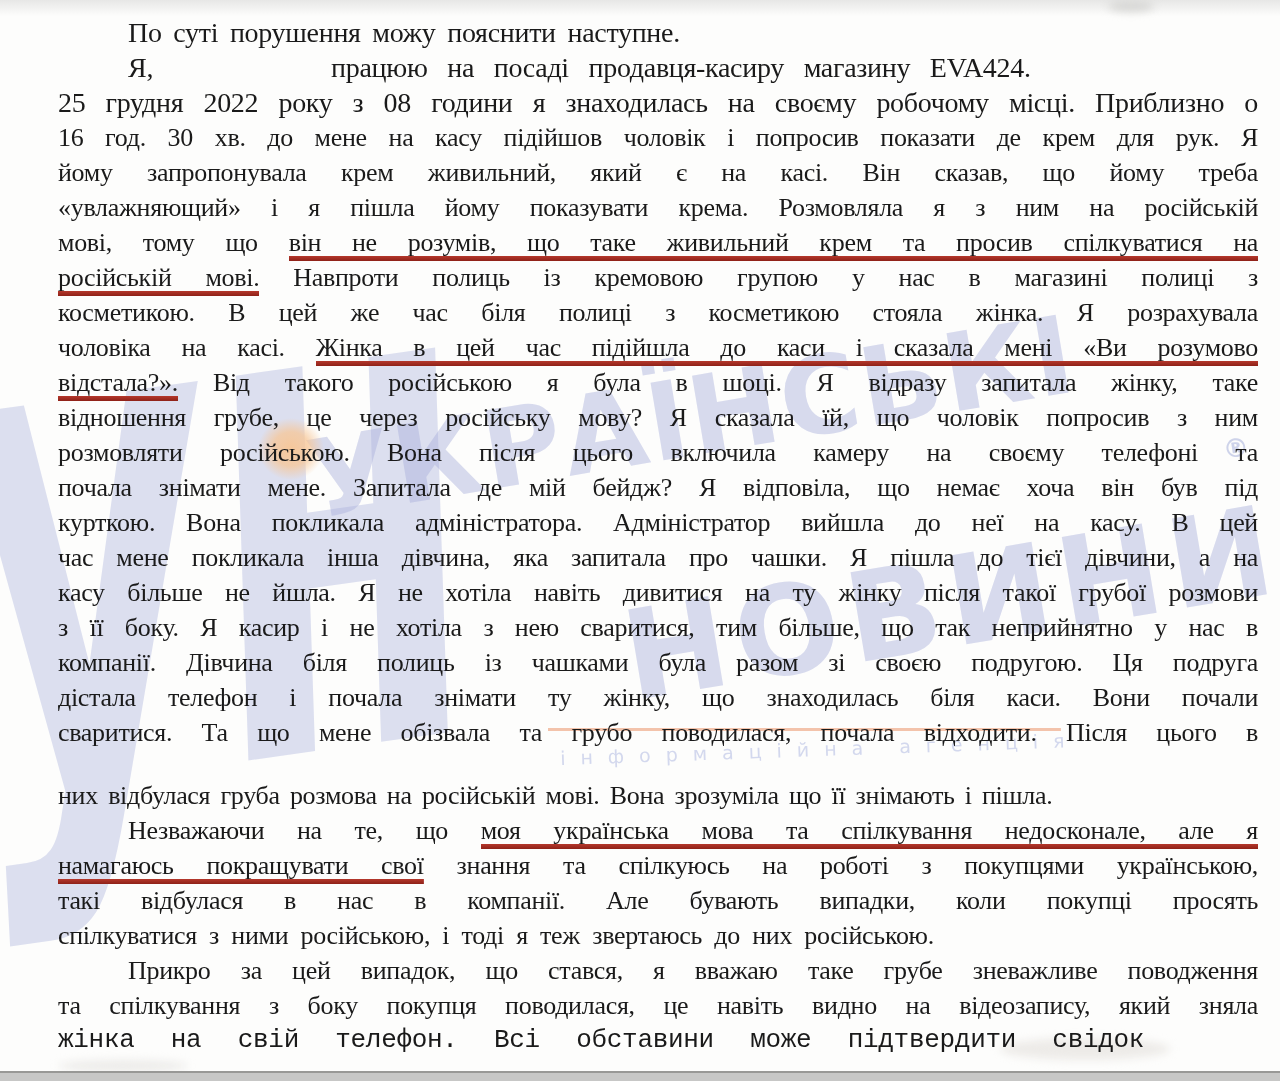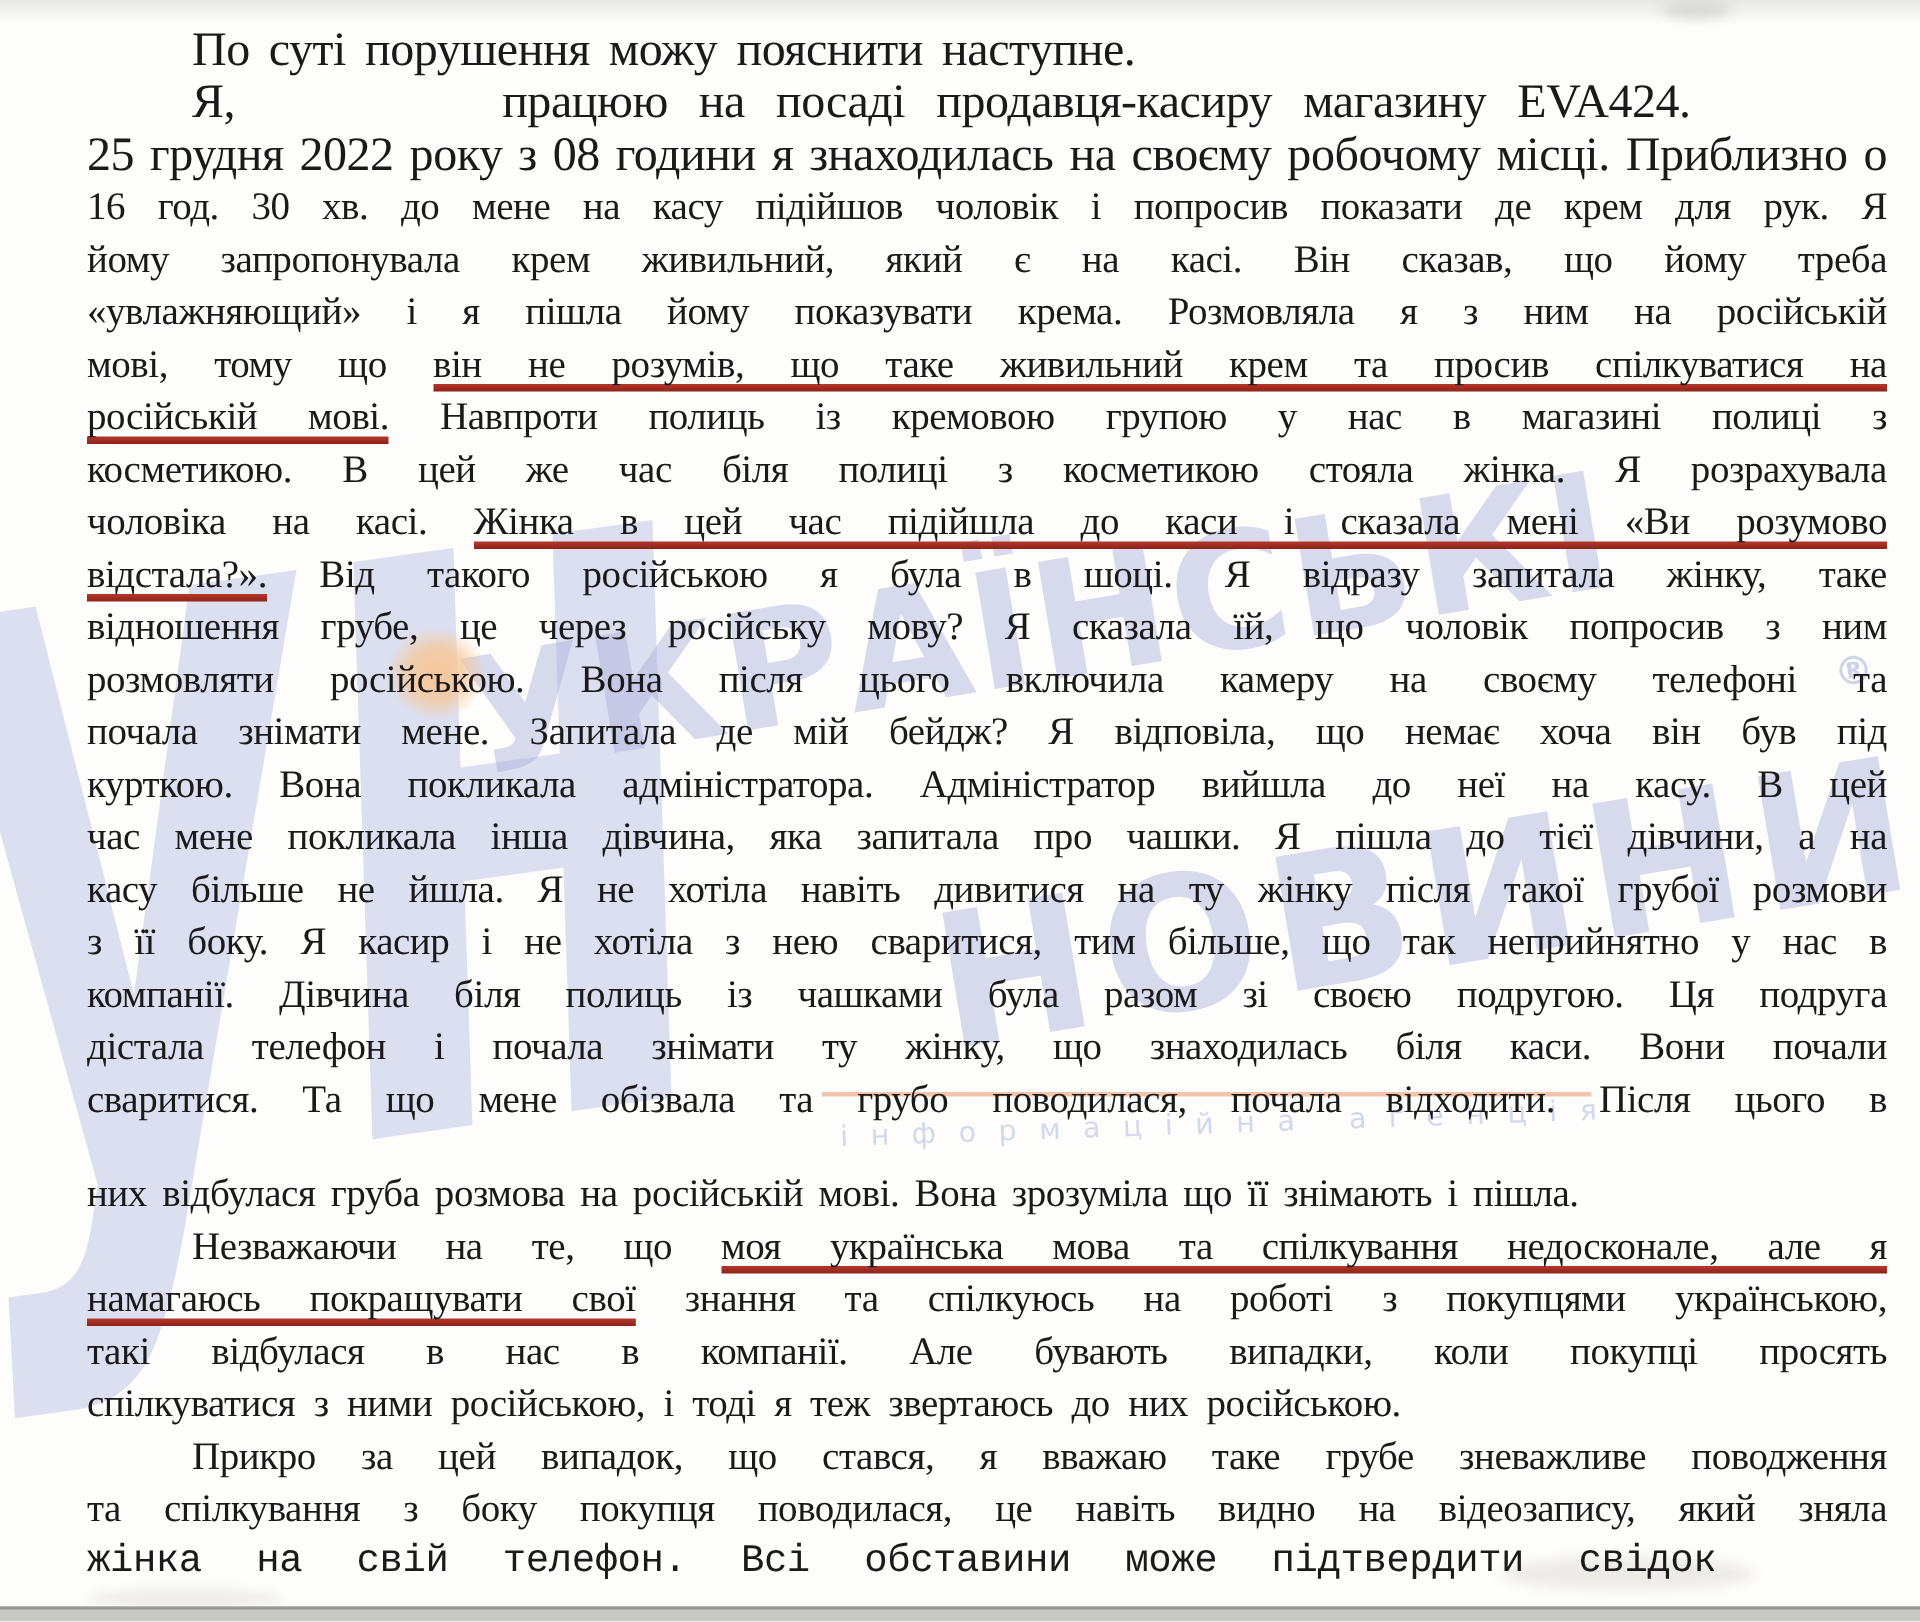--- a/index.html
+++ b/index.html
@@ -32,21 +32,21 @@
   .blob{position:absolute;left:258px;top:418px;width:66px;height:62px;border-radius:50%;
        background:radial-gradient(closest-side,rgba(247,198,150,.95),rgba(247,198,150,.75) 55%,rgba(247,198,150,0));}
 
   
   .doc{position:absolute;left:58px;top:15px;width:1200px;z-index:2;
        color:#1a1a1a;font-size:26px;letter-spacing:-0.3px;}
   .line{height:35px;line-height:35px;white-space:normal;
        text-align:left;text-align-last:left;}
   .line.just{text-align:justify;text-align-last:justify;}
   .line.ind{text-indent:70px;}
-  .line.lg{font-size:32px;}
+  .line.lg{font-size:28px;}
   .gap{display:inline-block;}
   .red-underline{background:linear-gradient(#b5382c,#8e2118) no-repeat bottom/100% 5px;
        padding-bottom:4px;margin-top:12px;}
   .faint-underline{background:linear-gradient(#f3c3ab,#f3c3ab) no-repeat bottom/100% 3px;
        padding-bottom:19px;}
 
   
   .edge-bar{position:absolute;left:0;right:0;top:1071px;height:10px;z-index:3;
        background:#c7c7c6;border-top:2px solid #989896;}
   .smudge{position:absolute;border-radius:50%;filter:blur(4px);z-index:0;}

